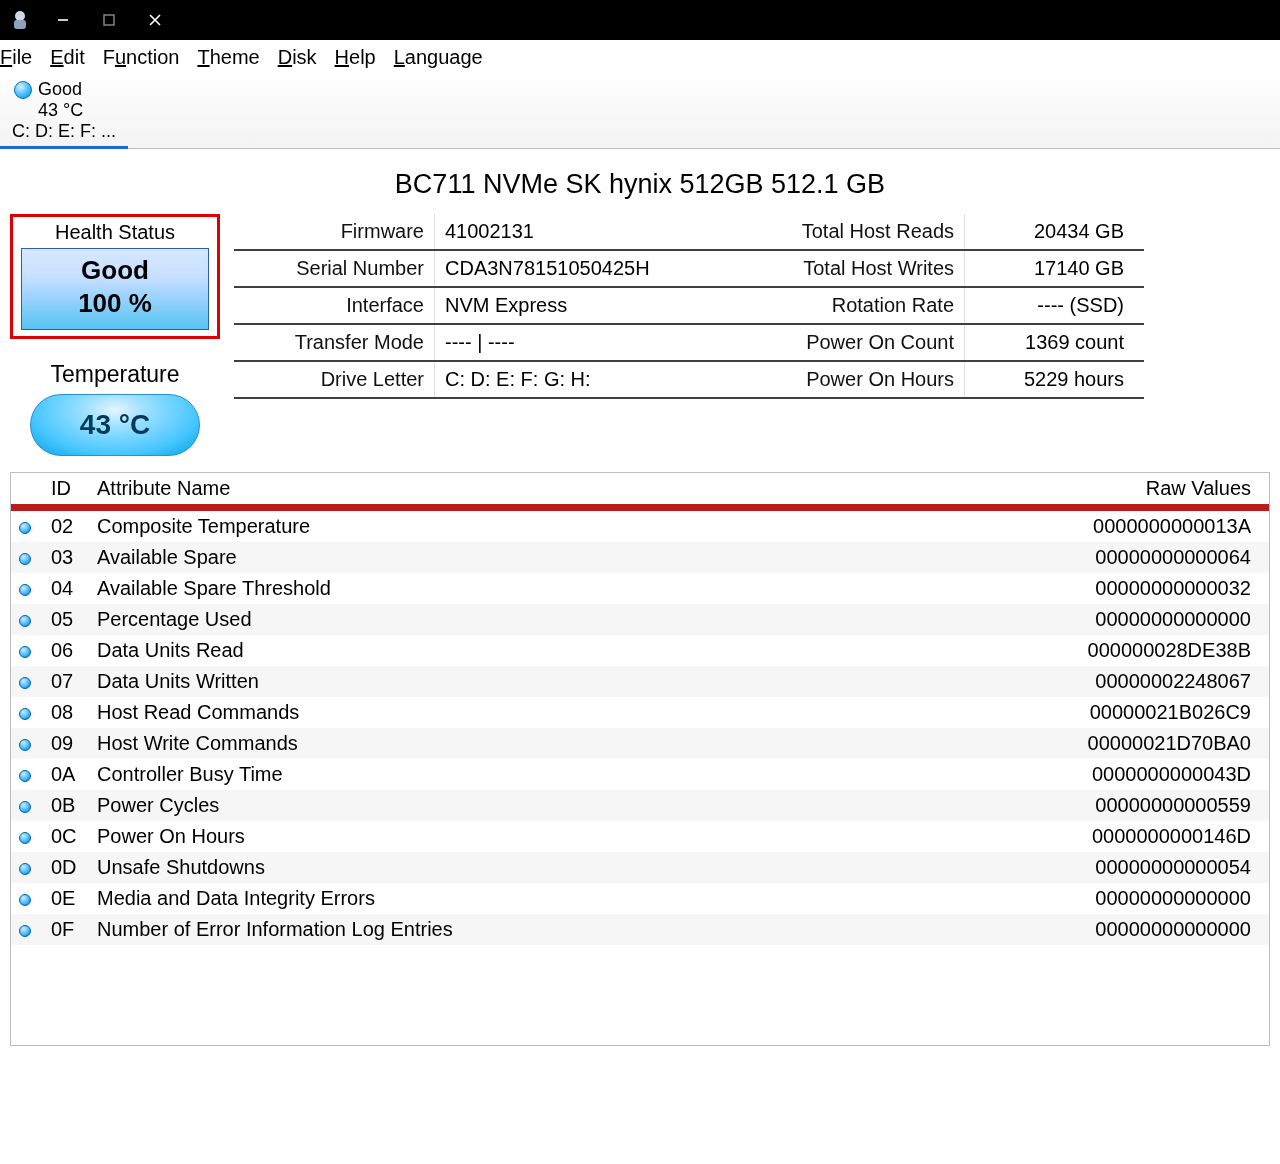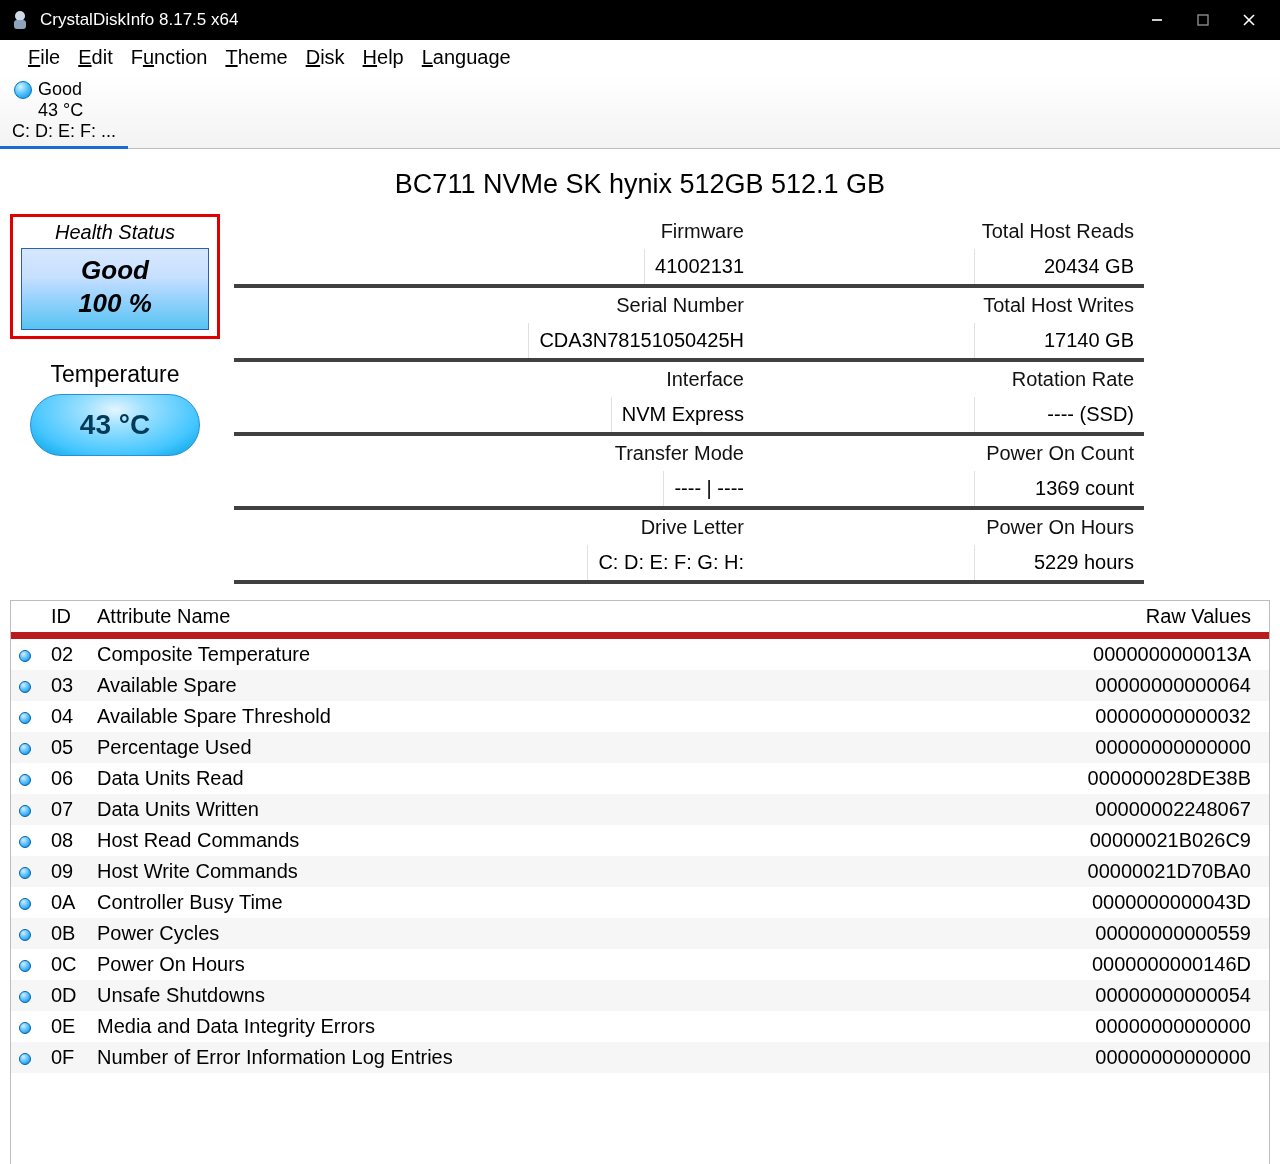--- a/index.html
+++ b/index.html
@@ -7,52 +7,52 @@
   
   
   .titlebar { background: #000; color: #fff; height: 40px; display: flex; align-items: center; padding: 0 8px; }
   .titlebar .app-icon { width: 24px; height: 24px; margin-right: 8px; display: flex; align-items: center; justify-content: center; }
   .titlebar .title { flex: 1; font-size: 17px; }
   .titlebar .win-btn { width: 46px; height: 40px; display: flex; align-items: center; justify-content: center; color: #fff; }
   .titlebar .win-btn svg { width: 14px; height: 14px; }
   .titlebar .win-btn.max { opacity: 0.55; }
   
   
-  .menubar { display: flex; gap: 18px; padding: 6px 28px; font-size: 20px; background: #fff; }
+  .menubar { display: flex; gap: 18px; padding: 6px 0; font-size: 20px; background: #fff; }
   .menubar .menu-item { cursor: default; }
   .menubar .menu-item .ul { text-decoration: underline; }
   
   
   .drive-tab-strip { background: linear-gradient(#fff,#f3f3f3); border-bottom: 1px solid #bdbdbd; position: relative; padding: 4px 0 0 0; }
   .drive-tab { display: inline-block; padding: 0 12px 6px 12px; position: relative; }
   .drive-tab .status-line { display: flex; align-items: center; gap: 6px; font-size: 18px; padding-left: 2px; }
   .drive-tab .status-dot { width: 18px; height: 18px; border-radius: 50%; background: radial-gradient(circle at 35% 30%, #d6f3ff 0%, #4ec0ff 50%, #0088d1 100%); border: 1px solid #0077bb; }
   .drive-tab .temp-line { font-size: 18px; padding-left: 26px; }
   .drive-tab .letters-line { font-size: 18px; }
   .drive-tab.active::after { content: ""; position: absolute; left: 0; right: 0; bottom: -1px; height: 3px; background: #1a6bd6; }
   
   
   .main { padding: 8px 10px 10px 10px; }
   .drive-title { text-align: center; font-size: 27px; font-weight: 400; margin: 12px 0 14px 0; }
   
   .top-grid { display: flex; gap: 14px; }
   
   
   .left-col { width: 210px; display: flex; flex-direction: column; align-items: center; }
-  .health-wrap { border: 3px solid #e10000; padding: 4px 8px 6px 8px; width: 100%; text-align: center; font-style: italic; }
+  .health-wrap { border: 3px solid #e10000; padding: 4px 8px 6px 8px; width: 100%; text-align: center; }
   .health-label { font-size: 20px; margin-bottom: 4px; }
   .health-box { border: 1px solid #2b5fb3; background: linear-gradient(#d7e7ff 0%, #c7e0ff 35%, #a4d5ff 55%, #56c3f2 100%); padding: 6px 0 10px 0; }
   .health-box .status { font-size: 26px; font-weight: bold; }
   .health-box .pct { font-size: 26px; font-weight: bold; margin-top: 2px; }
   .temp-label { font-size: 23px; margin-top: 22px; margin-bottom: 6px; }
   .temp-pill { width: 170px; height: 62px; border-radius: 34px; background: radial-gradient(ellipse at 50% 25%, #e5f5ff 0%, #9fe1ff 25%, #45c6ff 70%, #00a0e0 100%); border: 1px solid #2a8fd6; display: flex; align-items: center; justify-content: center; font-size: 28px; font-weight: bold; color: #003a57; }
   
   
   .info-col { flex: 1; }
-  .info-row { display: flex; align-items: flex-end; border-bottom: 4px solid #404040; flex-direction: column; }
+  .info-row { display: flex; align-items: flex-end; border-bottom: 2px solid #404040; }
   .info-row .lbl { text-align: right; padding: 6px 10px 6px 4px; font-size: 20px; color: #111; }
   .info-row .val { padding: 6px 10px; font-size: 20px; border-left: 1px solid #e0e0e0; }
   .info-group-left .lbl { width: 200px; }
   .info-group-left .val { flex: 1; }
   .info-group-right .lbl { width: 210px; }
   .info-group-right .val { width: 170px; text-align: right; }
   .info-pair { display: flex; }
   .info-group-left { flex: 1; max-width: 520px; }
   .info-group-right { width: 390px; }
   .info-row.full .lbl { width: 200px; }
@@ -76,21 +76,20 @@
 </head>
 <body>
 
 <div class="titlebar">
   <span class="app-icon">
     <svg viewBox="0 0 24 24">
         <circle cx="12" cy="8" r="5" fill="#cfd9e6"></circle>
         <rect x="6" y="12" width="12" height="9" rx="3" fill="#8fa3bd"></rect>
       </svg>
   </span>
-  <span class="title">CrystalDiskInfo 8.17.5 x64</span>
   <span class="win-btn">
       <svg viewBox="0 0 14 14">
         <line x1="2" y1="7" x2="12" y2="7" stroke="#fff" stroke-width="1.6"></line>
       </svg>
     </span>
   <span class="win-btn max">
       <svg viewBox="0 0 14 14">
         <rect x="2" y="2" width="10" height="10" fill="none" stroke="#fff" stroke-width="1.4"></rect>
       </svg>
     </span>

